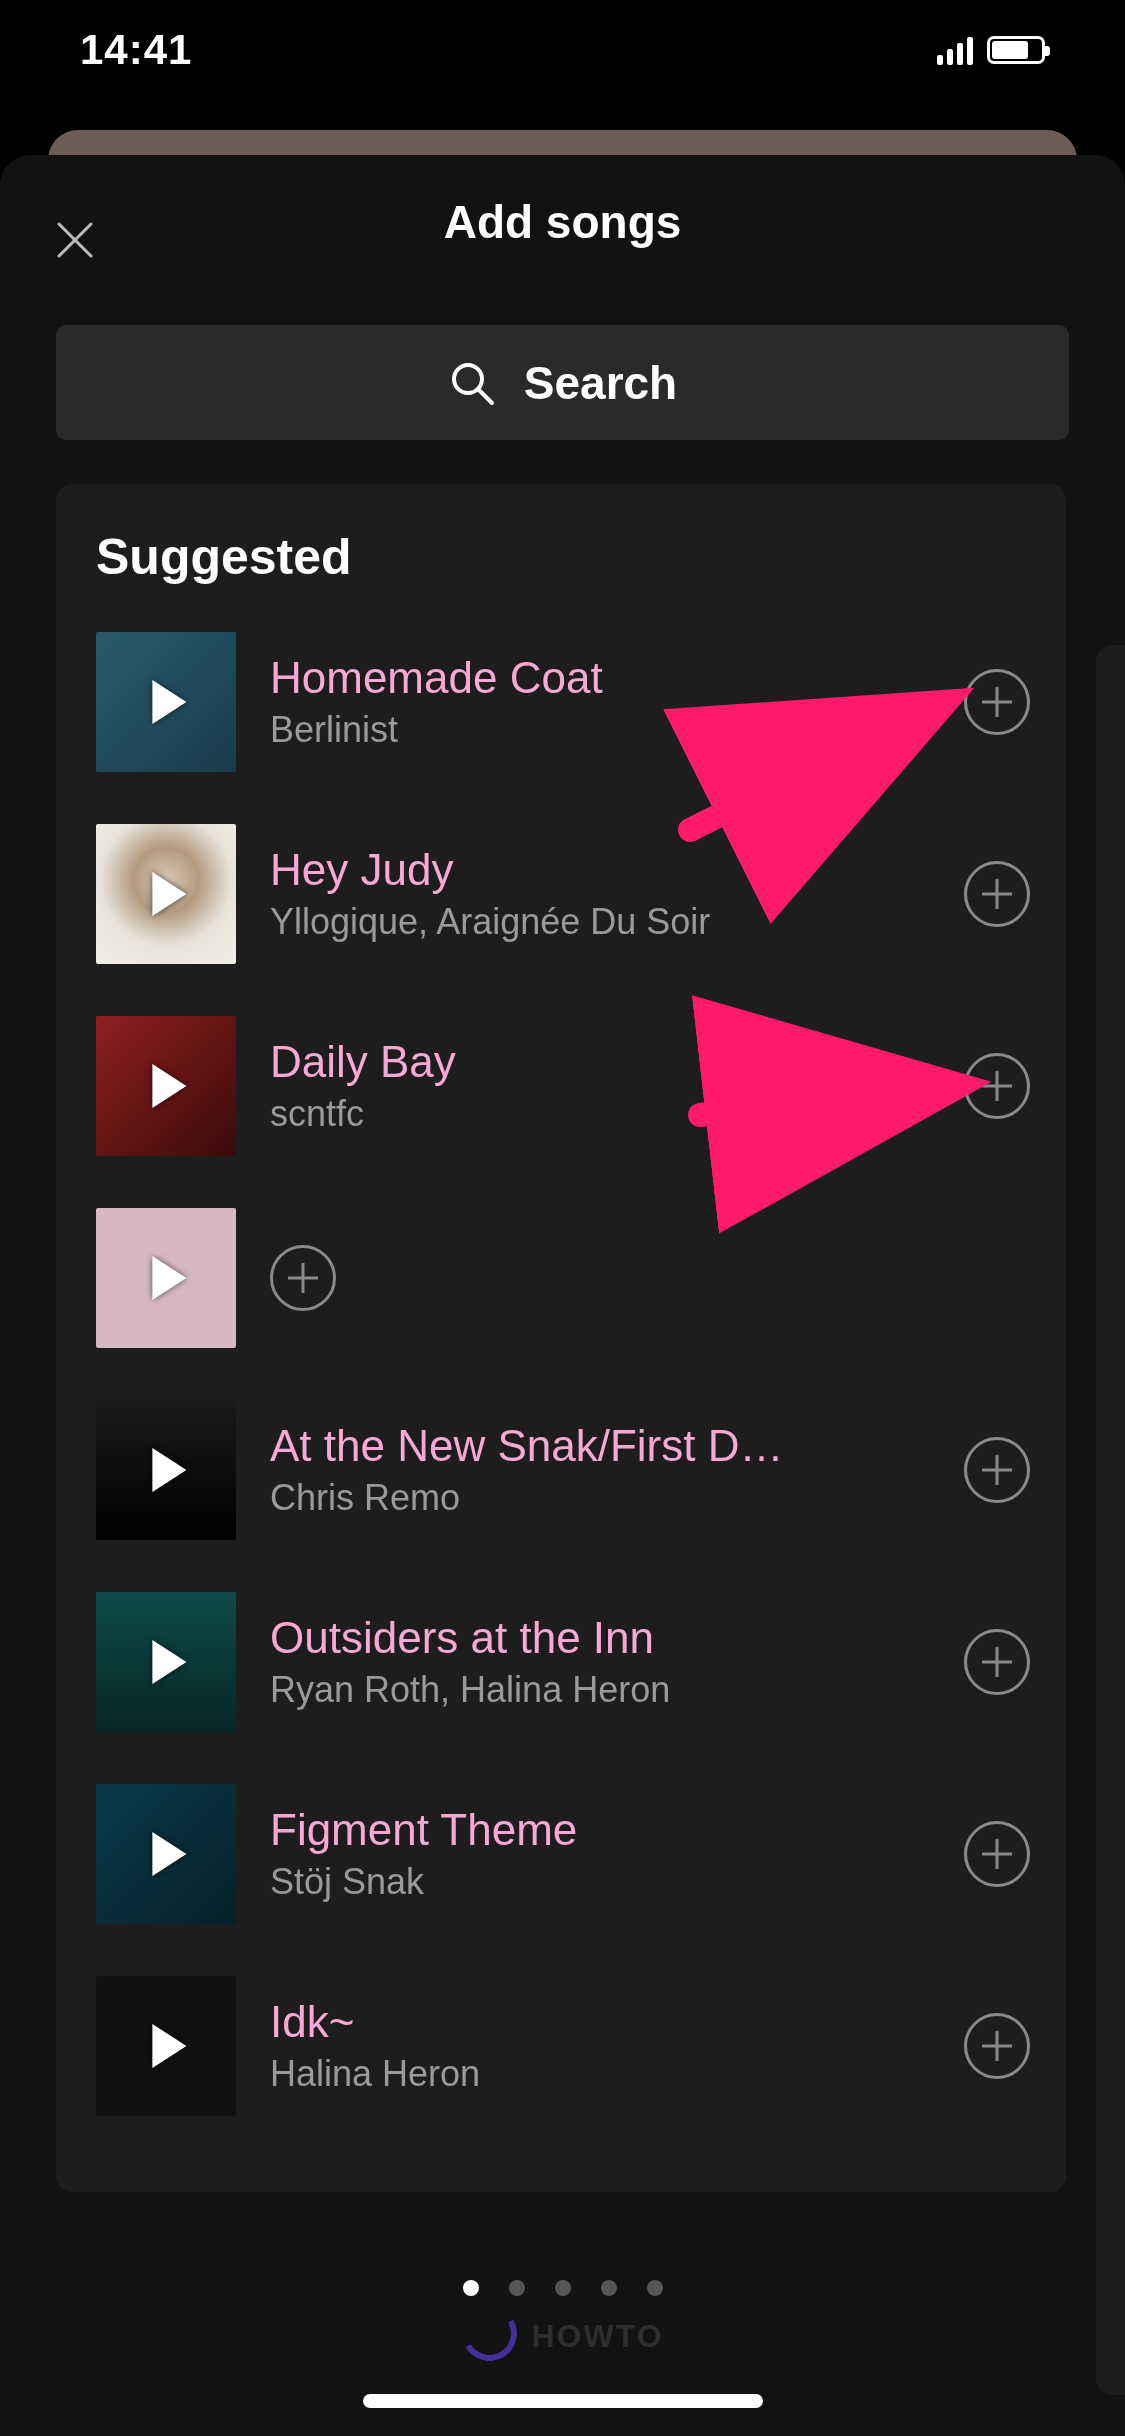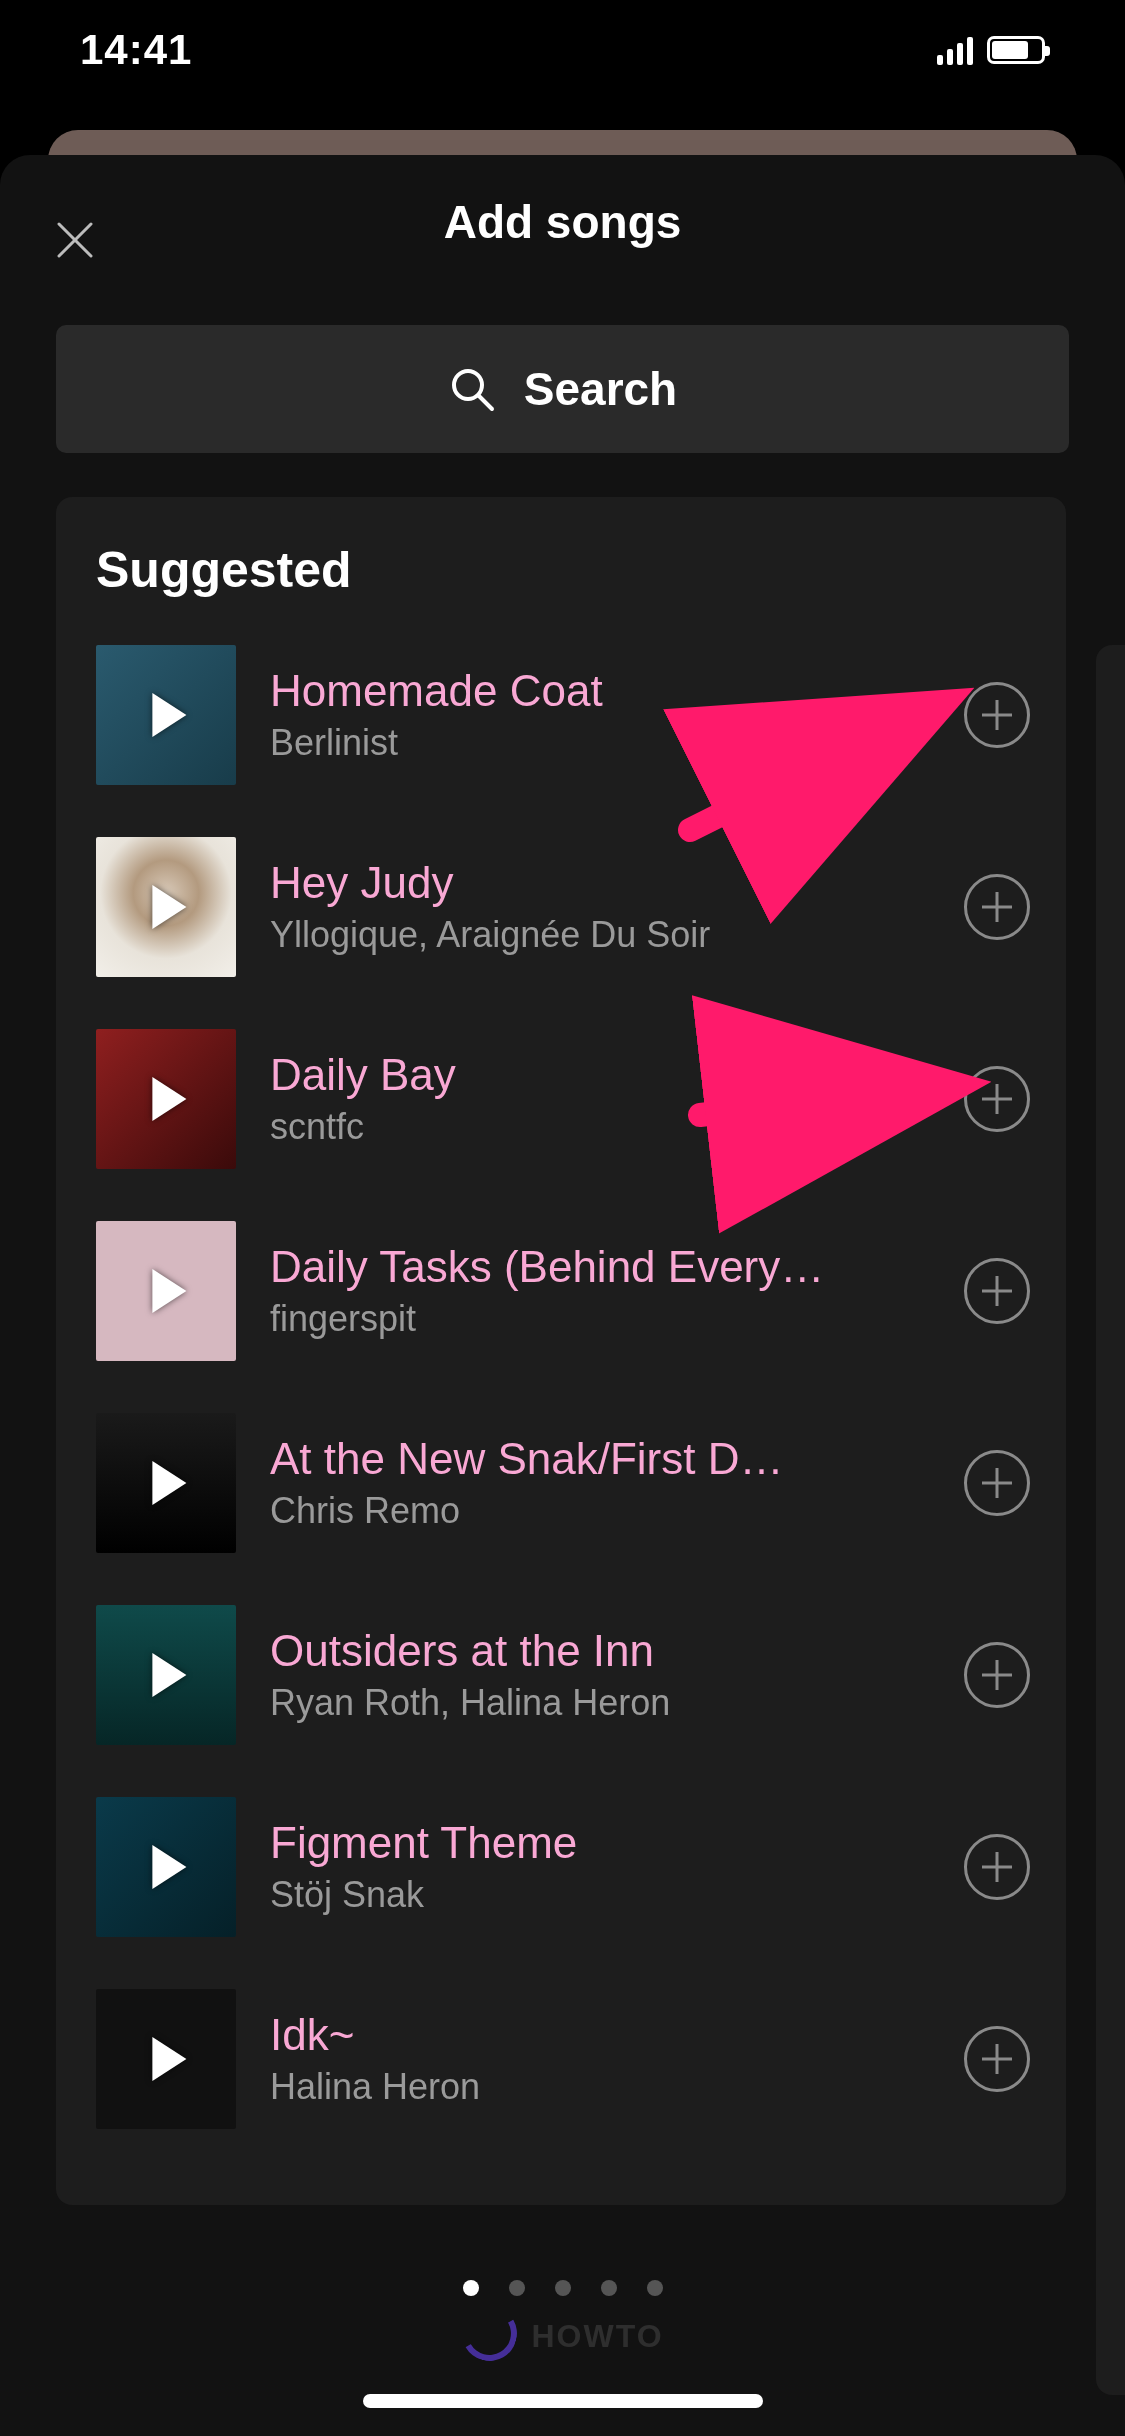--- a/index.html
+++ b/index.html
@@ -118,21 +118,21 @@
   .close-x svg { width: 44px; height: 44px; }
   .sheet-title {
     font-size: 46px;
     font-weight: 700;
   }
 
   .search-box {
     margin: 30px 56px 0 56px;
     background: #2a2a2a;
     border-radius: 10px;
-    height: 128px;
+    height: 115px;
     display: flex;
     align-items: center;
     justify-content: center;
     gap: 28px;
   }
   .search-box svg { width: 48px; height: 48px; }
   .search-label {
     font-size: 46px;
     font-weight: 700;
     color: #fff;
@@ -384,24 +384,20 @@
           <div class="song-title">Daily Bay</div>
           <div class="song-artist">scntfc</div>
         </div>
         <div class="add-circle"></div>
       </div>
 
       <div class="track">
         <div class="art art-3">
             <div class="play-tri"></div>
           </div>
-        <div class="meta">
-          <div class="song-title">Daily Tasks (Behind Every…</div>
-          <div class="song-artist">fingerspit</div>
-        </div>
         <div class="add-circle"></div>
       </div>
 
       <div class="track">
         <div class="art art-4">
             <div class="play-tri"></div>
           </div>
         <div class="meta">
           <div class="song-title">At the New Snak/First D…</div>
           <div class="song-artist">Chris Remo</div>

